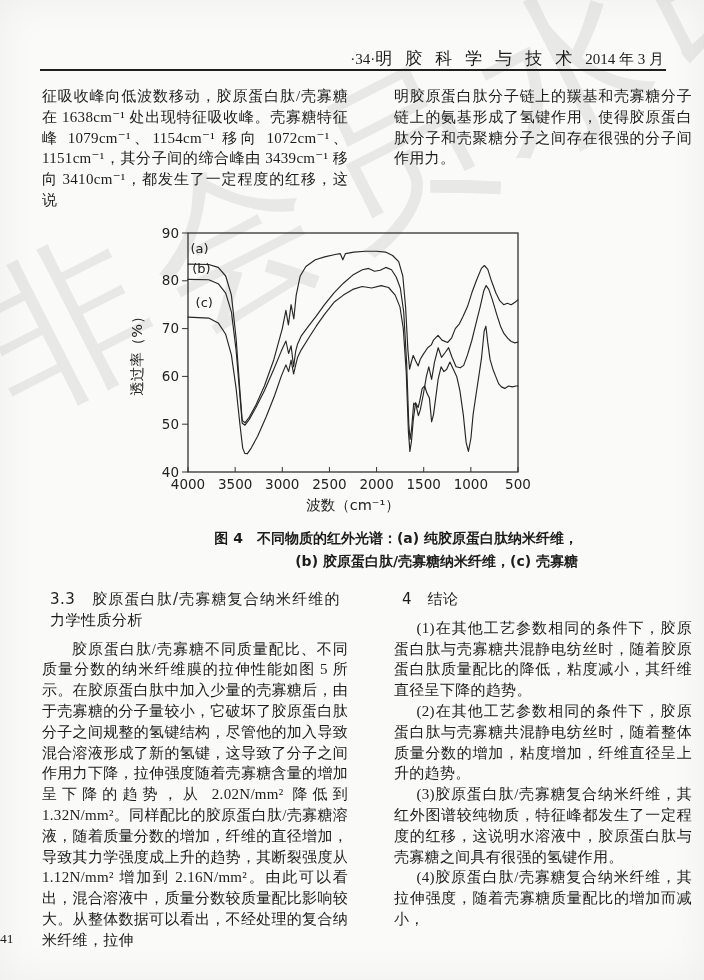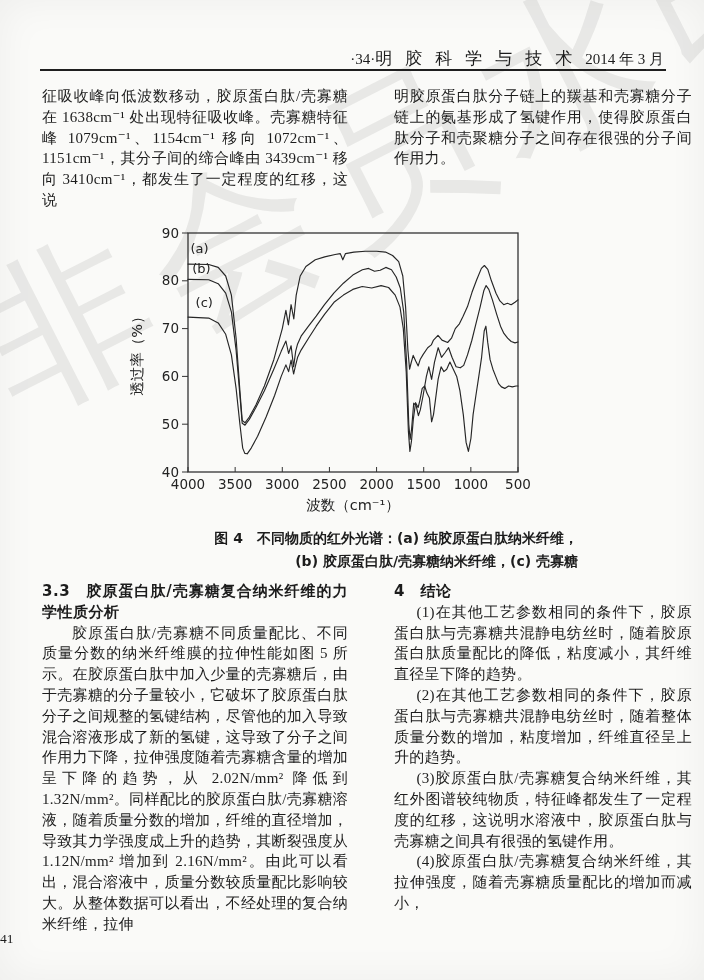--- a/index.html
+++ b/index.html
@@ -27,21 +27,21 @@
   .header-rule{position:absolute;top:69px;left:40px;right:38px;border-top:2.6px solid #1f1f1f;z-index:1;}
   .cols{position:absolute;display:flex;z-index:1;gap:24px;}
   .cols-top{top:86px;left:42px;}
   .cols-bottom{top:581px;left:42px;}
   .col-left{width:306px;margin-right:22px;}
   .col-right{width:298px;}
   p{margin:0;font-size:15px;line-height:20.8px;text-align:justify;letter-spacing:0.3px;}
   p.indent{text-indent:2em;}
   p.indent15{text-indent:1.5em;}
   h3{
-    margin:0;font-size:15px;line-height:20.8px;font-weight:bold;text-align:justify;
+    margin:8px;font-size:15px;line-height:20.8px;font-weight:normal;text-align:justify;
     font-family:"DejaVu Sans","Liberation Sans",sans-serif;letter-spacing:0.5px;
   }
   .figure{position:absolute;top:227px;left:126px;width:452px;z-index:1;margin:0;}
   .figure svg{display:block;}
   figcaption{
     margin-top:8px;text-align:right;font-weight:bold;
     font-size:14px;line-height:23px;
     font-family:"DejaVu Sans","Liberation Sans",sans-serif;
   }
   .chart text{font-family:"DejaVu Sans","Liberation Sans",sans-serif;font-size:13.5px;fill:#222;}

